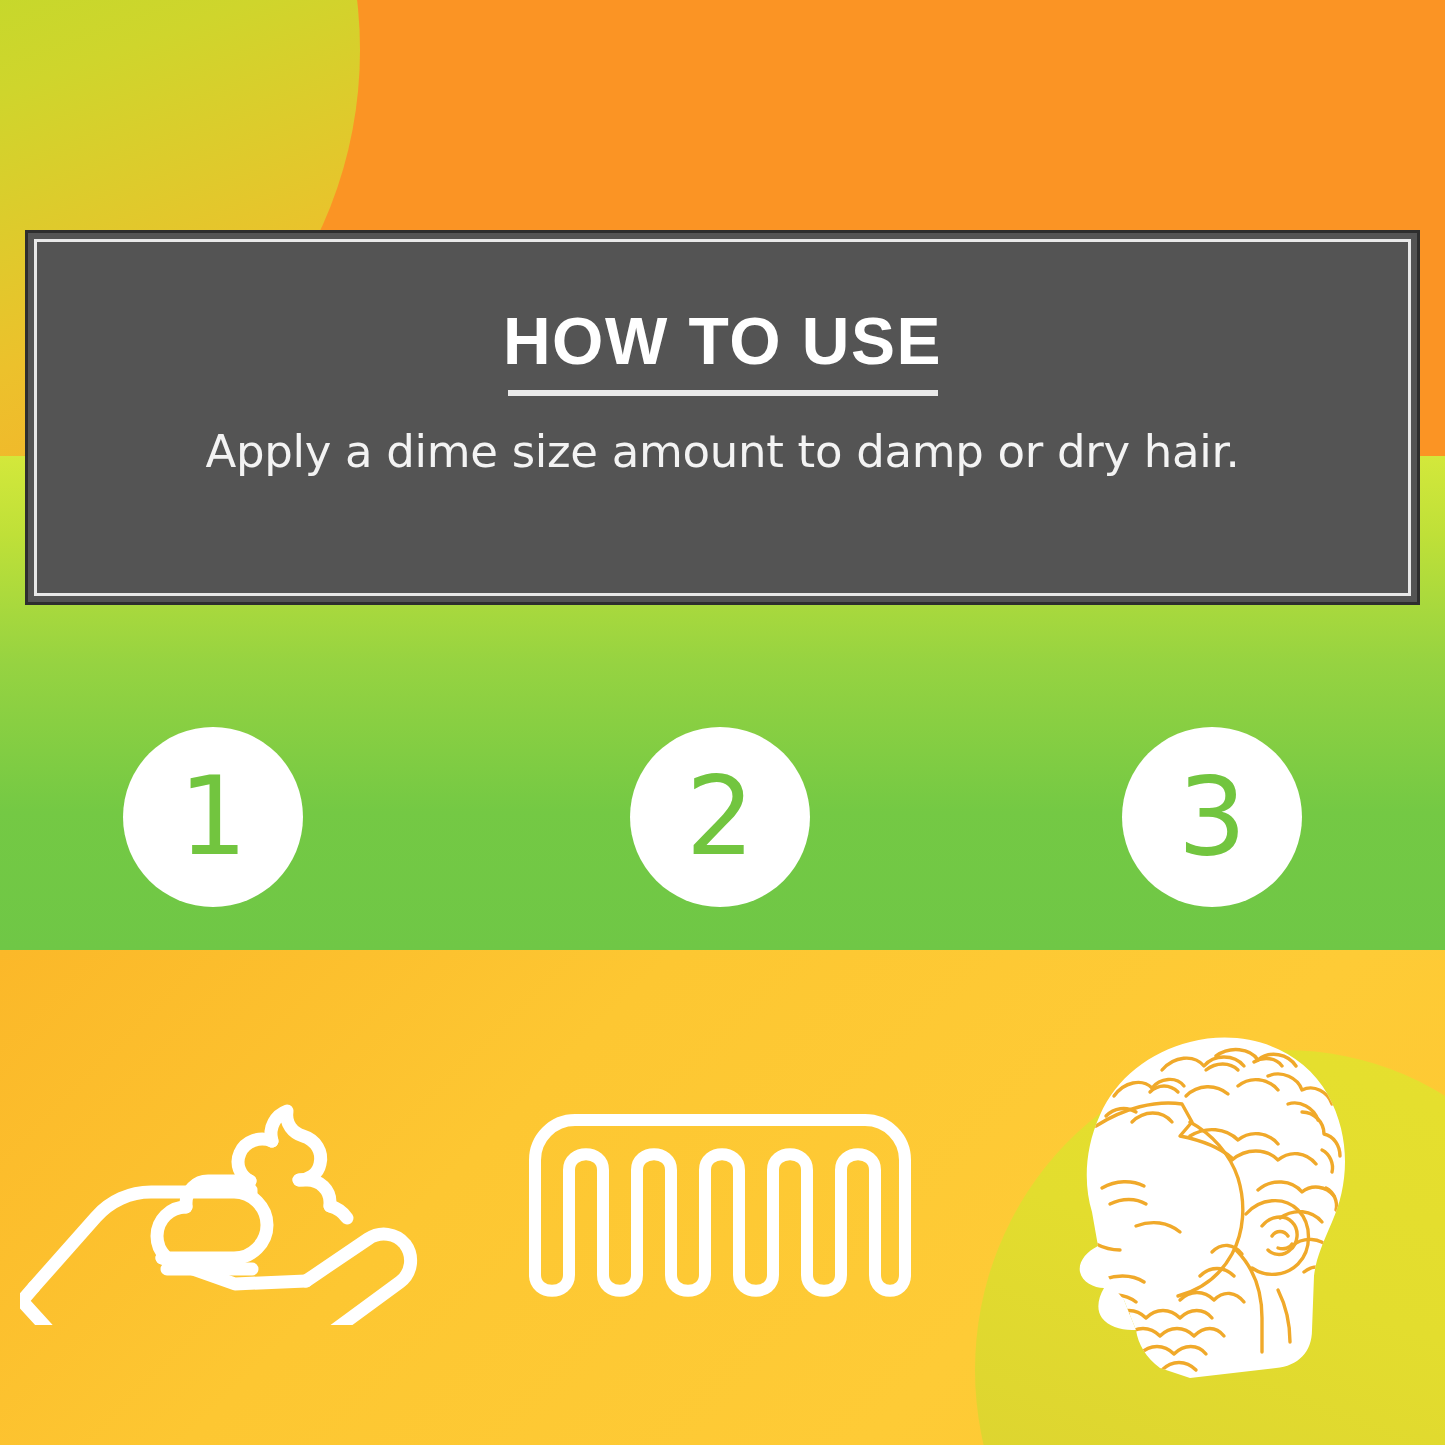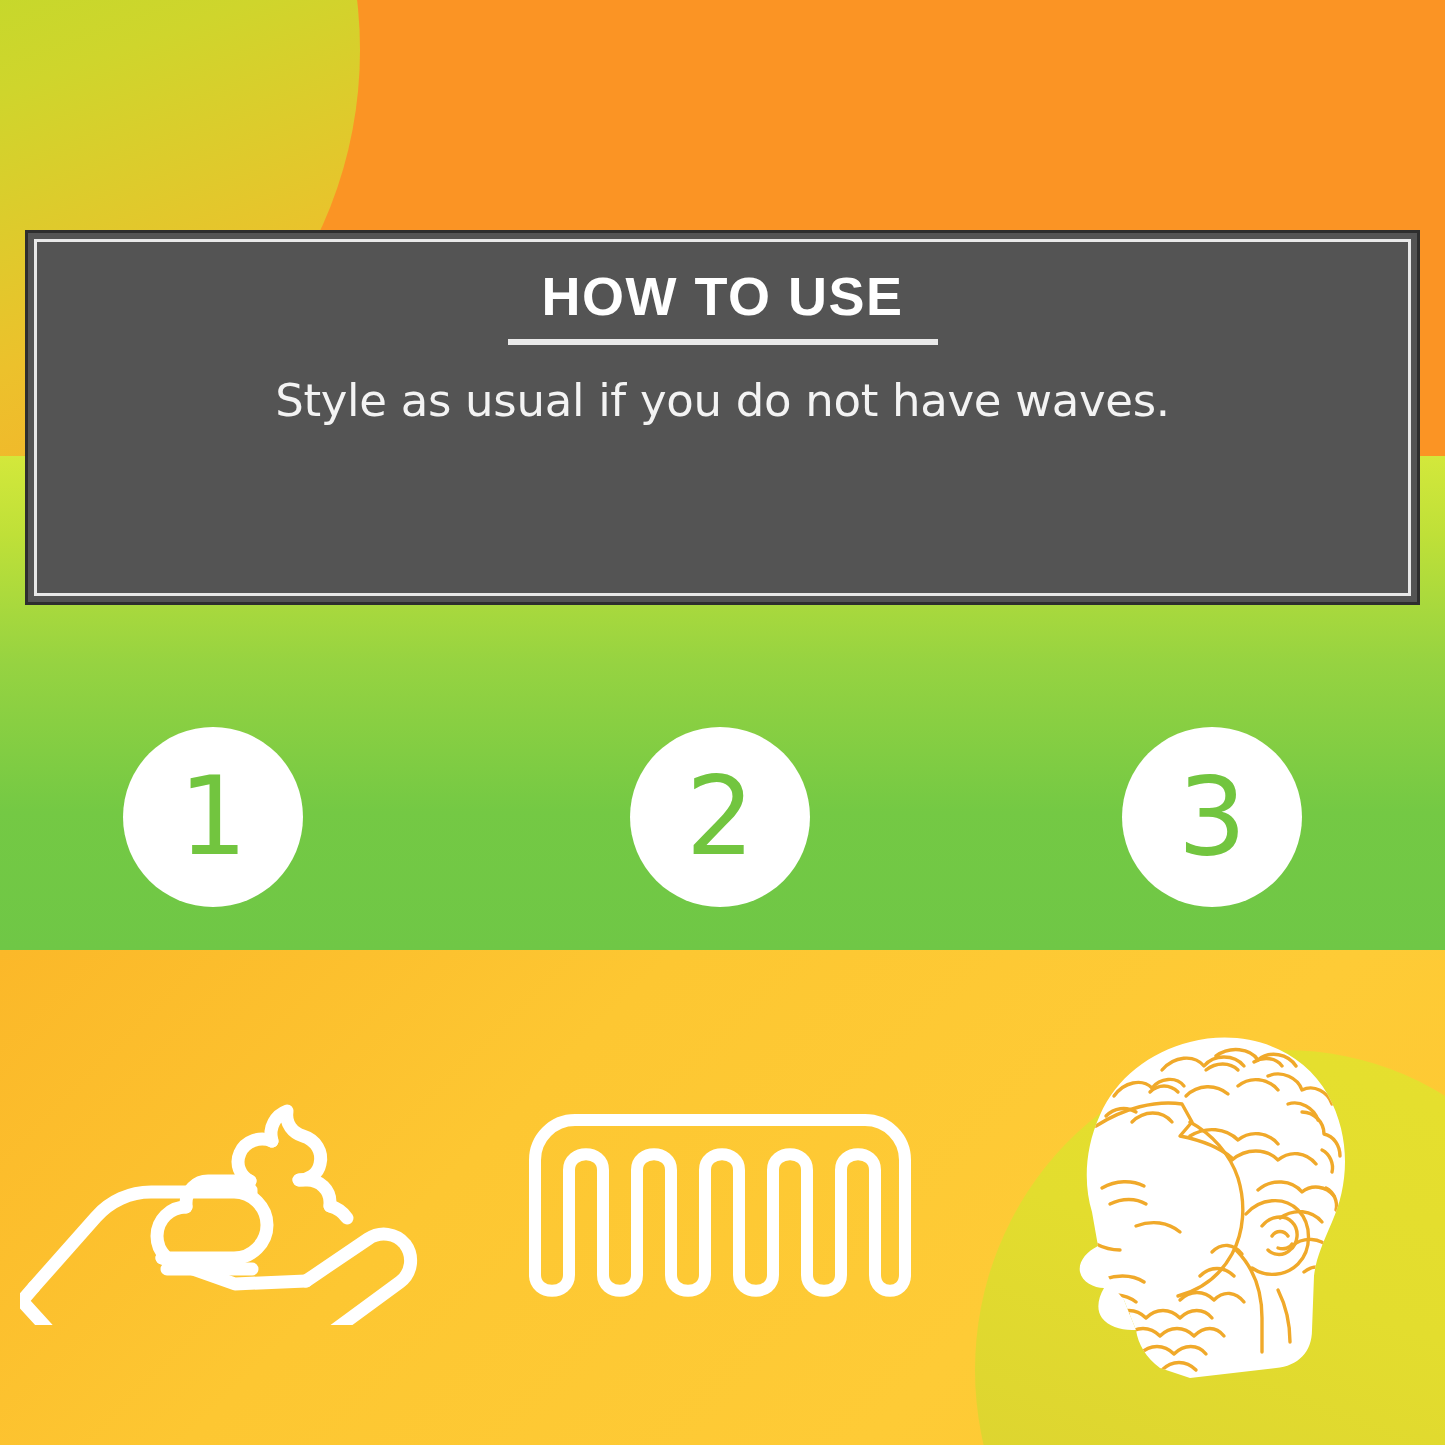--- a/index.html
+++ b/index.html
@@ -65,26 +65,27 @@
     border: 3px solid #e8e8e8;
     background: #545454;
     display: flex;
     flex-direction: column;
     align-items: center;
     justify-content: flex-start;
     padding-top: 26px;
   }
   .howto-title {
     color: #ffffff;
-    font-size: 54px;
+    font-size: 66px;
     font-weight: bold;
     letter-spacing: 1.5px;
     line-height: 1.05;
     text-align: center;
     font-family: "Liberation Sans", sans-serif;
+    margin-top: 39px;
   }
   .howto-rule {
     width: 430px;
     height: 6px;
     background: #e9e9e9;
     margin-top: 14px;
     margin-bottom: 26px;
   }
   .howto-body {
     color: #f3f3f3;
@@ -133,21 +134,21 @@
   <div class="blob-topleft"></div>
   <div class="band-green"></div>
   <div class="band-yellow"></div>
   <div class="blob-bottomright"></div>
 
   <div class="howto-panel">
     <div class="howto-inner">
       <div class="howto-title">HOW TO USE</div>
       <div class="howto-rule"></div>
       <div class="howto-body">
-        <span class="line">Style as usual if you do not have waves.</span>
+        <span class="line">Apply a dime size amount to damp or dry hair.</span>
       </div>
     </div>
   </div>
 
   <div class="step-circle" id="step-1">
     <span>1</span>
   </div>
   <div class="step-circle" id="step-2">
     <span>2</span>
   </div>

